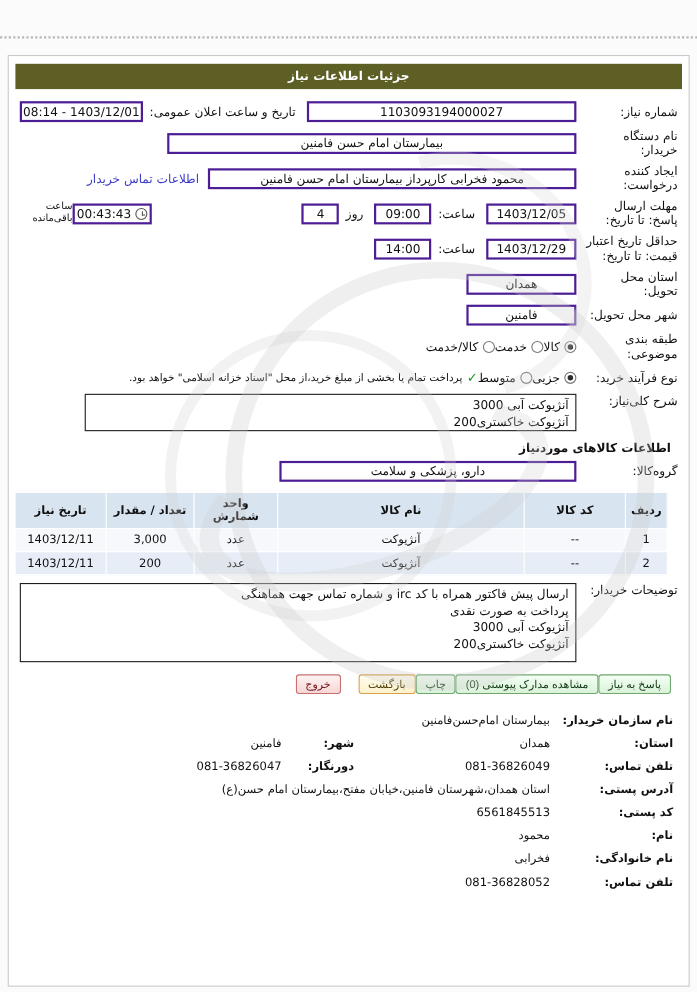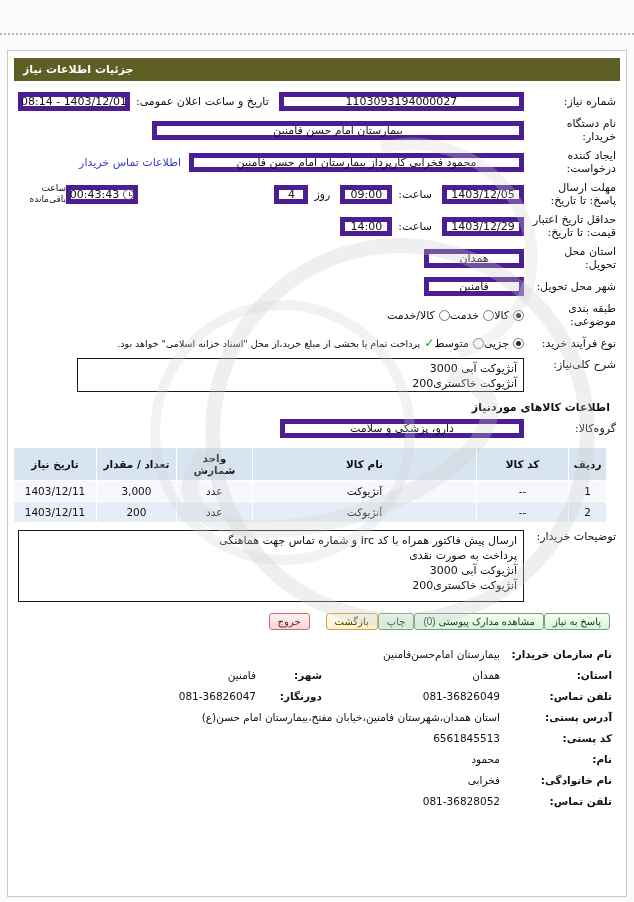--- a/index.html
+++ b/index.html
@@ -17,41 +17,41 @@
     position:absolute; top:33px; left:0; width:634px;
     border-top:2px dotted #b5b5b5;
   }
   .page {
     position:absolute; top:50px; left:7px; width:620px; height:847px;
     background:#ffffff; border:1px solid #c9c9c9;
     z-index:1;
   }
   .bar {
     background:#5e5f24; color:#fff; font-weight:bold; font-size:11px;
-    margin:7px 6px 6px 6px; padding:5px 9px; text-align:left;
+    margin:7px 6px 6px 6px; padding:5px 9px; text-align:center;
   }
   .form { padding:2px 6px; }
   .frow { display:flex; align-items:center; padding:3px 4px; min-height:24px; }
   .frow.top { align-items:flex-start; }
   .lbl { width:92px; flex:0 0 92px; text-align:right; line-height:13px; padding-left:6px; }
   .lbl.auto { width:auto; flex:0 0 auto; padding:0 10px 0 6px; }
   .lbl.b { font-weight:normal; }
   .box {
-    border:5px solid #4c1d95; background:#fff; height:19px;
+    border:2px solid #4c1d95; background:#fff; height:19px;
     display:flex; align-items:center; justify-content:center;
     padding:0 5px; font-size:11px; white-space:nowrap;
   }
   .multibox {
     border:1px solid #1c1c1c; background:#fff;
     display:flex; flex-direction:column; align-items:flex-start;
     padding:2px 6px; font-size:11px; line-height:15px;
   }
   .w112{width:112px;} .w265{width:265px;} .w372{width:372px;} .w335{width:335px;}
   .w82{width:82px;} .w52{width:52px;} .w34{width:34px;} .w72{width:72px;}
-  .w100{width:100px;} .w270{width:244px;margin-left:48px;} .w447{width:447px; height:34px;}
+  .w100{width:100px;} .w270{width:270px;margin-left:48px;} .w447{width:447px; height:34px;}
   .w510{width:510px; height:72px;}
   .link { color:#3b3bc8; margin-right:8px; cursor:pointer; white-space:nowrap; }
   .spacer { flex:1; }
   .smalllbl { font-size:9px; width:48px; flex:0 0 48px; line-height:11px; text-align:right; padding-left:3px; }
   .clock { width:11px; height:11px; border:1px solid #555; border-radius:50%; position:relative; margin-left:4px; flex:0 0 11px; }
   .clock:before { content:""; position:absolute; left:5px; top:2px; width:1px; height:4px; background:#555; }
   .clock:after  { content:""; position:absolute; left:5px; top:5px; width:3px; height:1px; background:#555; }
   .radio { width:11px; height:11px; border:1px solid #767676; border-radius:50%; background:#fff; display:inline-block; flex:0 0 11px; }
   .radio.checked { position:relative; }
   .radio.checked:after { content:""; position:absolute; width:5px; height:5px; background:#2b2b2b; border-radius:50%; margin:2px; display:block; }

